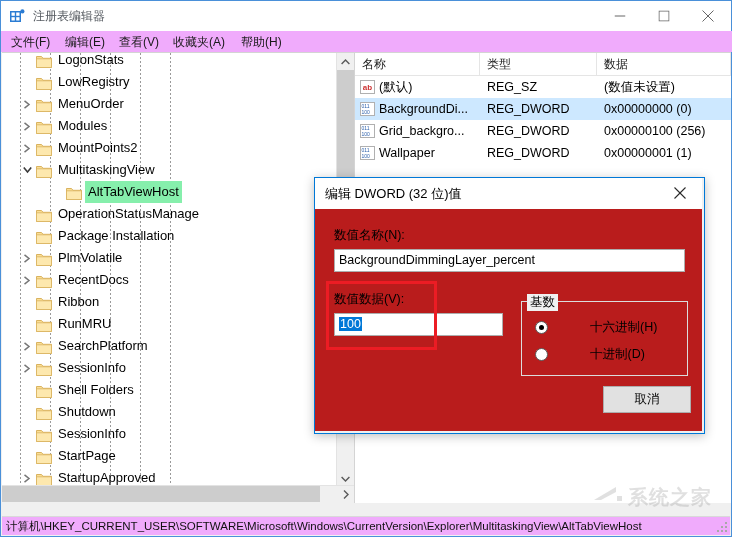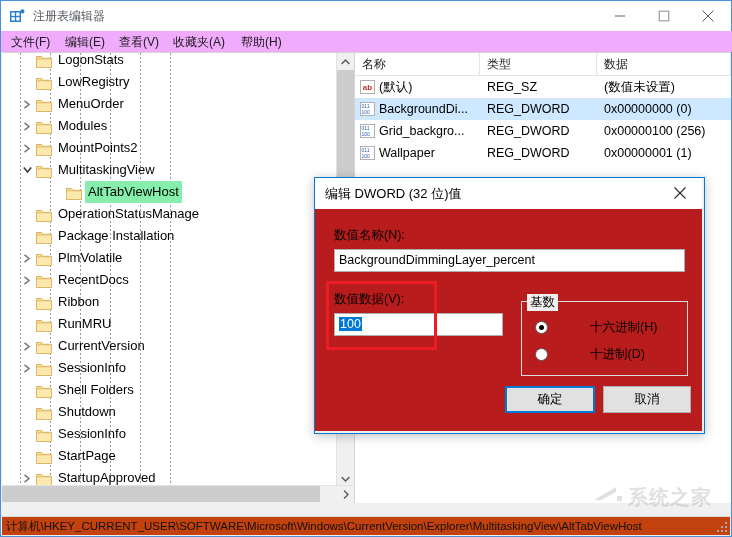--- a/index.html
+++ b/index.html
@@ -137,21 +137,21 @@
   }
   .lrow.sel{background:#cde8ff;}
   .lrow .vicon{position:absolute;left:5px;top:4px;width:15px;height:14px;}
   .lrow .c-name{position:absolute;left:24px;top:0;height:22px;line-height:22px;font-size:12.5px;white-space:nowrap;}
   .lrow .c-type{position:absolute;top:0;height:22px;line-height:22px;font-size:12.5px;white-space:nowrap;}
   .lrow .c-data{position:absolute;top:0;height:22px;line-height:22px;font-size:12.5px;white-space:nowrap;}
 
   
   .statusbar{
     position:absolute;left:1px;bottom:1px;width:728px;height:18px;
-    background:#c2410c;border-top:1px solid #d9d9d9;
+    background:#f0abfc;border-top:1px solid #d9d9d9;
   }
   .statusbar .txt{
     position:absolute;left:4px;top:2px;font-size:11.5px;color:#111;white-space:nowrap;
   }
   .grip{position:absolute;right:2px;bottom:2px;width:12px;height:12px;}
 
   
   .watermark{
     position:absolute;right:3px;bottom:22px;width:136px;height:36px;
     opacity:.30;pointer-events:none;
@@ -397,21 +397,21 @@
         <div class="tnode" style="left: 18px; top: 282px;">
           <span class="chev">
             <svg width="8" height="9" viewBox="0 0 8 9">
               <polyline points="1.5,0.8 6,4.5 1.5,8.2" fill="none" stroke="#767676" stroke-width="1.5"></polyline>
             </svg>
           </span>
           <span class="folder"><svg width="16" height="14" viewBox="0 0 16 14">
               <path d="M0.5 2.5 L5.5 2.5 L7 4.3 L15.5 4.3 L15.5 13.5 L0.5 13.5 Z" fill="#fbdf95" stroke="#d9b25f" stroke-width="1"></path>
               <path d="M0.5 4.8 L15.5 4.8 L15.5 13.5 L0.5 13.5 Z" fill="#fde8ae" stroke="#d9b25f" stroke-width="0.8"></path>
             </svg></span>
-          <span class="lbl">CurrentVersion</span>
+          <span class="lbl">SearchPlatform</span>
         </div>
         <div class="tnode" style="left: 18px; top: 304px;">
           <span class="chev">
             <svg width="8" height="9" viewBox="0 0 8 9">
               <polyline points="1.5,0.8 6,4.5 1.5,8.2" fill="none" stroke="#767676" stroke-width="1.5"></polyline>
             </svg>
           </span>
           <span class="folder"><svg width="16" height="14" viewBox="0 0 16 14">
               <path d="M0.5 2.5 L5.5 2.5 L7 4.3 L15.5 4.3 L15.5 13.5 L0.5 13.5 Z" fill="#fbdf95" stroke="#d9b25f" stroke-width="1"></path>
               <path d="M0.5 4.8 L15.5 4.8 L15.5 13.5 L0.5 13.5 Z" fill="#fde8ae" stroke="#d9b25f" stroke-width="0.8"></path>
@@ -604,20 +604,19 @@
 
       <div class="radio" style="left:220px;top:110px;">
         <span class="rdot on"></span>
         <span class="rlab">十六进制(H)</span>
       </div>
       <div class="radio" style="left:220px;top:137px;">
         <span class="rdot"></span>
         <span class="rlab">十进制(D)</span>
       </div>
 
-      <div class="dbtn focus" style="left:190px;top:177px;width:90px;">确定</div>
       <div class="dbtn" style="left:288px;top:177px;width:88px;">取消</div>
     </div>
   </div>
 
   <div class="redbox" style="left:325px;top:280px;width:105px;height:63px;"></div>
 
 </div>
 
 </body></html>

